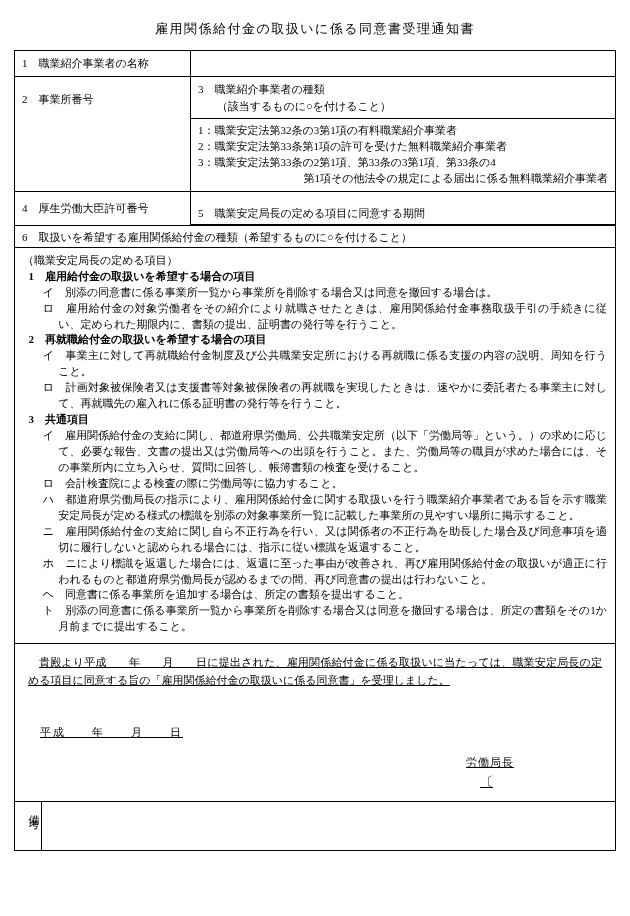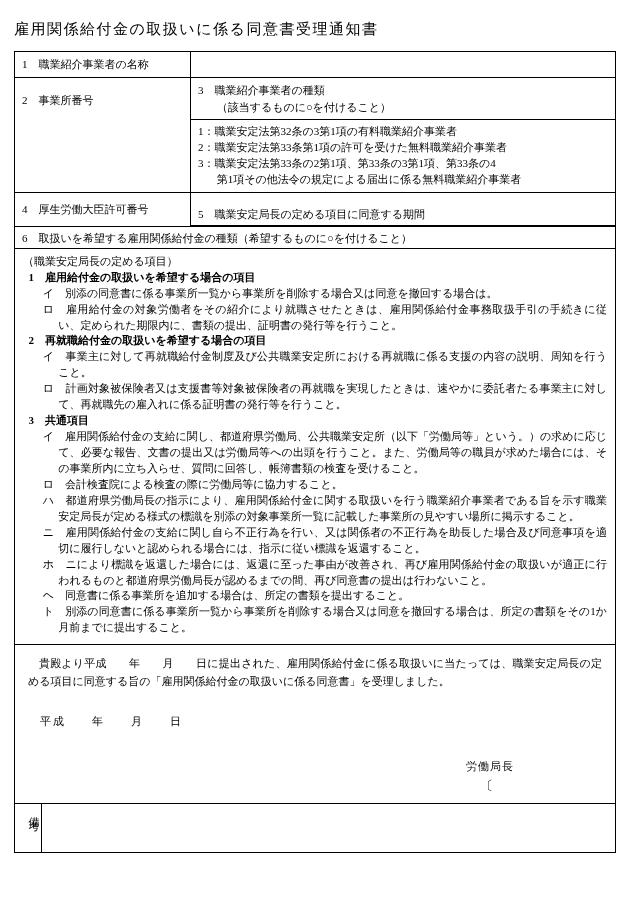--- a/index.html
+++ b/index.html
@@ -3,47 +3,47 @@
 <meta charset="utf-8">
 <style>
   * { margin:0; padding:0; box-sizing:border-box; }
   html,body { background:#fff; }
   body {
     width:630px; height:916px;
     font-family:"Liberation Serif","DejaVu Serif",serif;
     color:#000; font-size:11px;
   }
   .page { padding:12px 14px 0; }
-  .doc-title { font-size:15px; letter-spacing:1.5px; padding:8px 0 12px; }
+  .doc-title { text-align:center; font-size:13px; letter-spacing:1.5px; padding:8px 0 12px; }
   .form { border:1.5px solid #000; width:602px; }
   .row { border-bottom:1px solid #000; }
   .row:last-child { border-bottom:none; }
   .flex { display:flex; }
   .lcol { width:176px; border-right:1px solid #000; flex:none; padding:4px 7px; }
   .rcol { flex:1; display:flex; flex-direction:column; min-width:0; }
   .r1 { height:26px; }
   .r1 .lcol { padding-top:5px; }
   .r1 .val { flex:1; }
   .r2 .lcol { padding-top:15px; }
   .type-head { border-bottom:1px solid #000; padding:4px 7px; height:42px; line-height:1.55; }
   .type-head .ind { padding-left:1.7em; }
   .type-opts { padding:4px 7px; line-height:1.45; min-height:61px; }
-  .type-opts .cont { padding-left:1.7em; }
+  .type-opts .cont { padding-left:1.7em;text-align:right; }
   .r4 .lcol { display:flex; align-items:center; padding-top:0; padding-bottom:0; }
   .period-head { border-bottom:1px solid #000; padding:3px 7px; height:22px;margin-top:11px; }
   .period-val { padding:3px 7px 3px 22px; height:23px; letter-spacing:5px; white-space:nowrap; }
   .r6 { padding:4px 7px; height:22px; }
   .benefits { padding:4px 7px; line-height:1.65; height:45px; }
   .provisions { padding:5px 8px 8px; line-height:1.45; text-align:justify; }
   .sec-t { padding-left:0.5em;font-weight:bold; }
   .pi { padding-left:3.2em; text-indent:-1.4em; }
-  .acceptance { padding:10px 13px 8px; min-height:158px; }
+  .acceptance { padding:10px 13px 8px; min-height:158px;text-decoration:underline; }
   .acc-p { text-indent:1em; line-height:1.6; text-align:justify; }
-  .acc-date { margin-top:24px; padding-left:12px; letter-spacing:2px; }
-  .acc-signer { margin-top:30px; padding-left:438px; letter-spacing:1px; }
+  .acc-date { margin-top:36px; padding-left:12px; letter-spacing:2px; }
+  .acc-signer { margin-top:15px; padding-left:438px; letter-spacing:1px; }
   .acc-bracket { margin-top:3px; padding-left:452px; height:18px; font-size:13px; }
   .rem-row { display:flex; height:48px; }
   .rem-l {
     width:27px; border-right:1px solid #000; flex:none;
     writing-mode:vertical-rl; text-orientation:upright;
     padding:4px 0 0 7px; letter-spacing:3px;
   }
   .rem-v { flex:1; }
 </style>
 </head>

